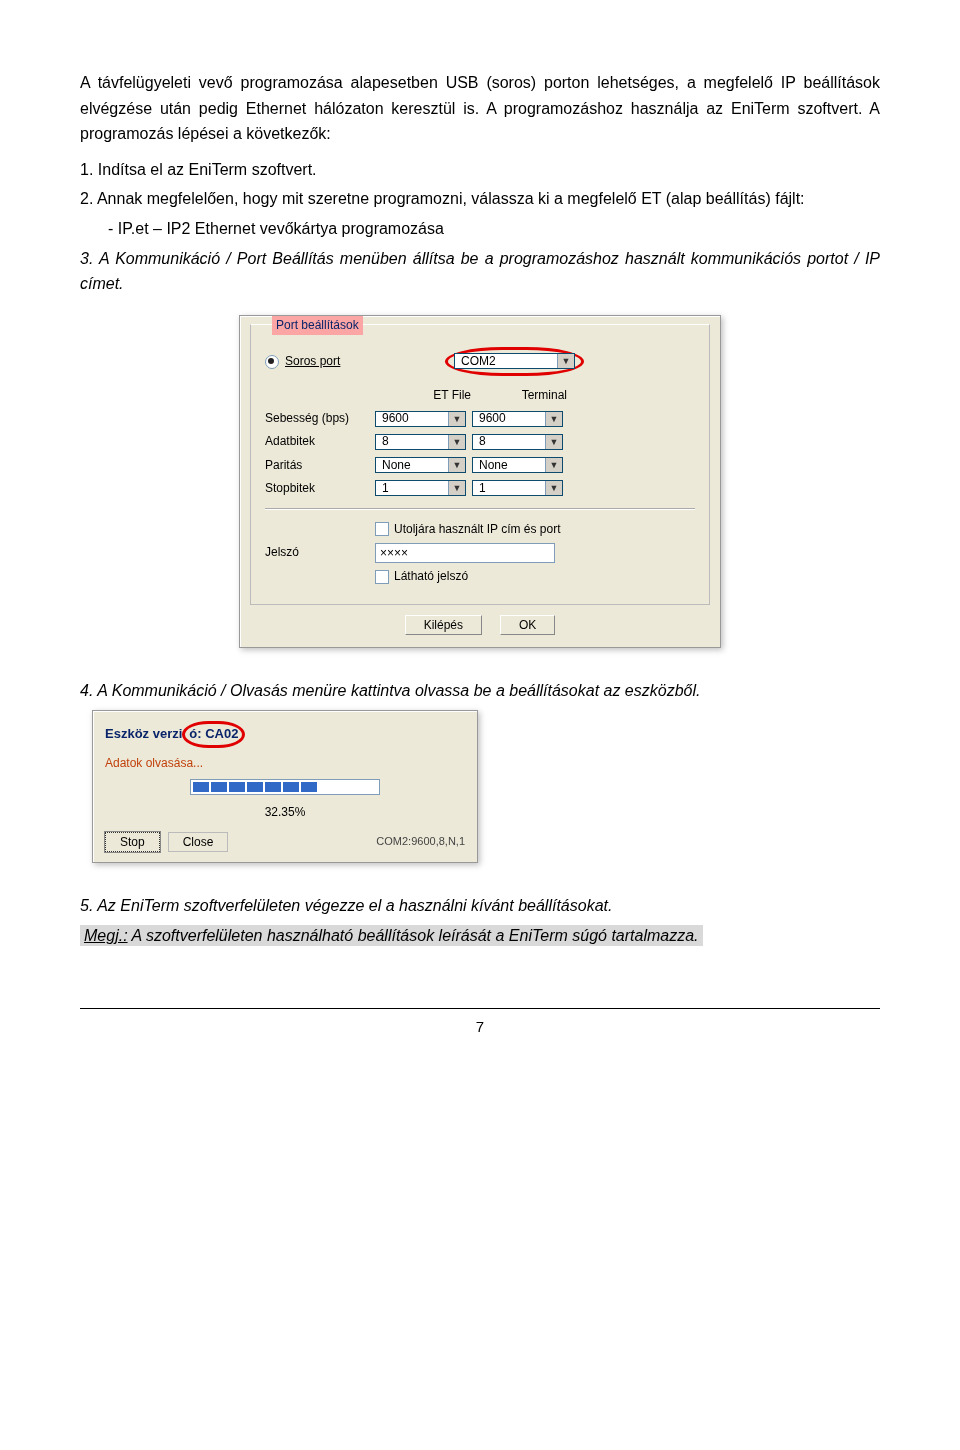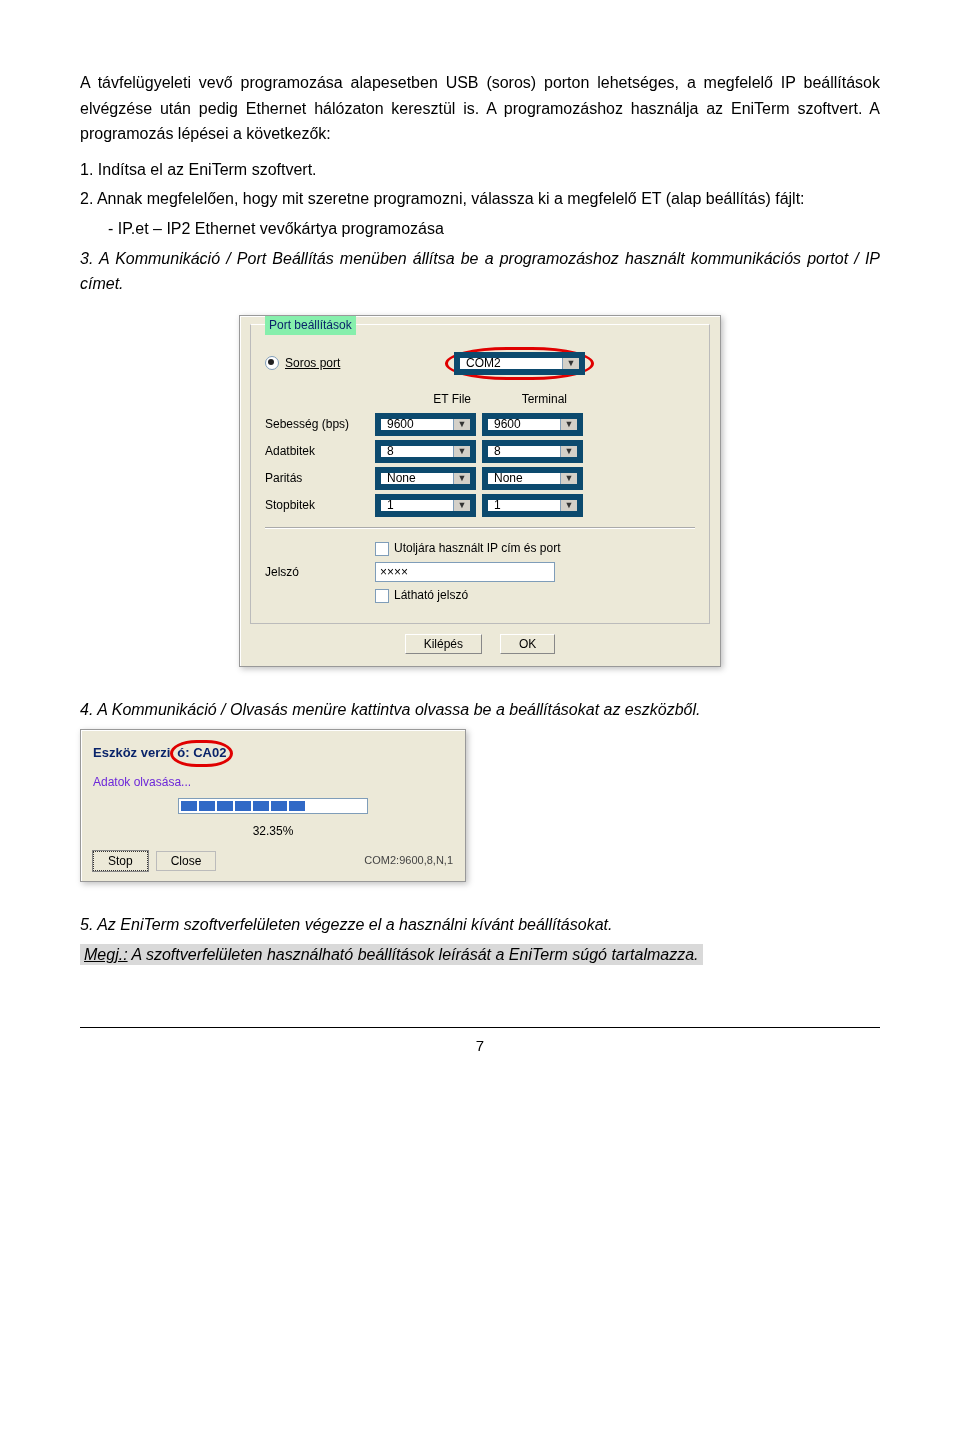--- a/index.html
+++ b/index.html
@@ -24,21 +24,21 @@
   .sub-indent {
     margin-left: 28px;
   }
   .italic { font-style: italic; }
   .center-img-wrap {
     display: flex;
     justify-content: center;
     margin: 18px 0 30px 0;
   }
   .left-img-wrap {
-    margin: 6px 0 30px 0;
+    margin: 6px 0 30px 12px;
   }
   
   .dialog1 {
     width: 460px;
     background: #ece9d8;
     border: 1px solid #999;
     font-family: Tahoma, Arial, sans-serif;
     font-size: 12px;
     color: #000;
     padding: 8px 10px 12px 10px;
@@ -47,22 +47,22 @@
   .groupbox {
     border: 1px solid #bbb;
     border-top: 1px solid #fff;
     position: relative;
     padding: 18px 14px 14px 14px;
     margin-bottom: 10px;
   }
   .groupbox-title {
     position: absolute;
     top: -9px;
-    left: 14px;
-    background: #86efac;
+    left: 21px;
+    background: #fca5a5;
     padding: 0 4px;
     color: #0a246a;
   }
   .row {
     display: flex;
     align-items: center;
     margin: 4px 0;
   }
   .row .lbl {
     width: 110px;
@@ -140,22 +140,22 @@
   .red-ellipse {
     border: 3px solid #e00000;
     border-radius: 50%/60%;
     padding: 2px 6px;
     display: inline-block;
   }
   .dropdown {
     display: inline-flex;
     align-items: center;
     background: #fff;
-    border: 6px solid #0c4a6e;
-    height: 23px;
+    border: 1px solid #0c4a6e;
+    height: 16px;
     box-sizing: border-box;
   }
   .dropdown .val {
     padding: 0 6px;
     min-width: 60px;
     font-size: 12px;
   }
   .dropdown .arrow {
     width: 16px;
     height: 100%;
@@ -184,21 +184,21 @@
     font-size: 13px;
     margin-bottom: 6px;
   }
   .red-ellipse2 {
     border: 3px solid #e00000;
     border-radius: 50%/60%;
     padding: 0 4px;
     display: inline-block;
   }
   .reading {
-    color: #6d28d9;
+    color: #c2410c;
     font-size: 12px;
     margin-bottom: 6px;
   }
   .progress {
     display: flex;
     align-items: center;
     gap: 8px;
     margin-bottom: 10px;
     flex-direction: column;
   }

